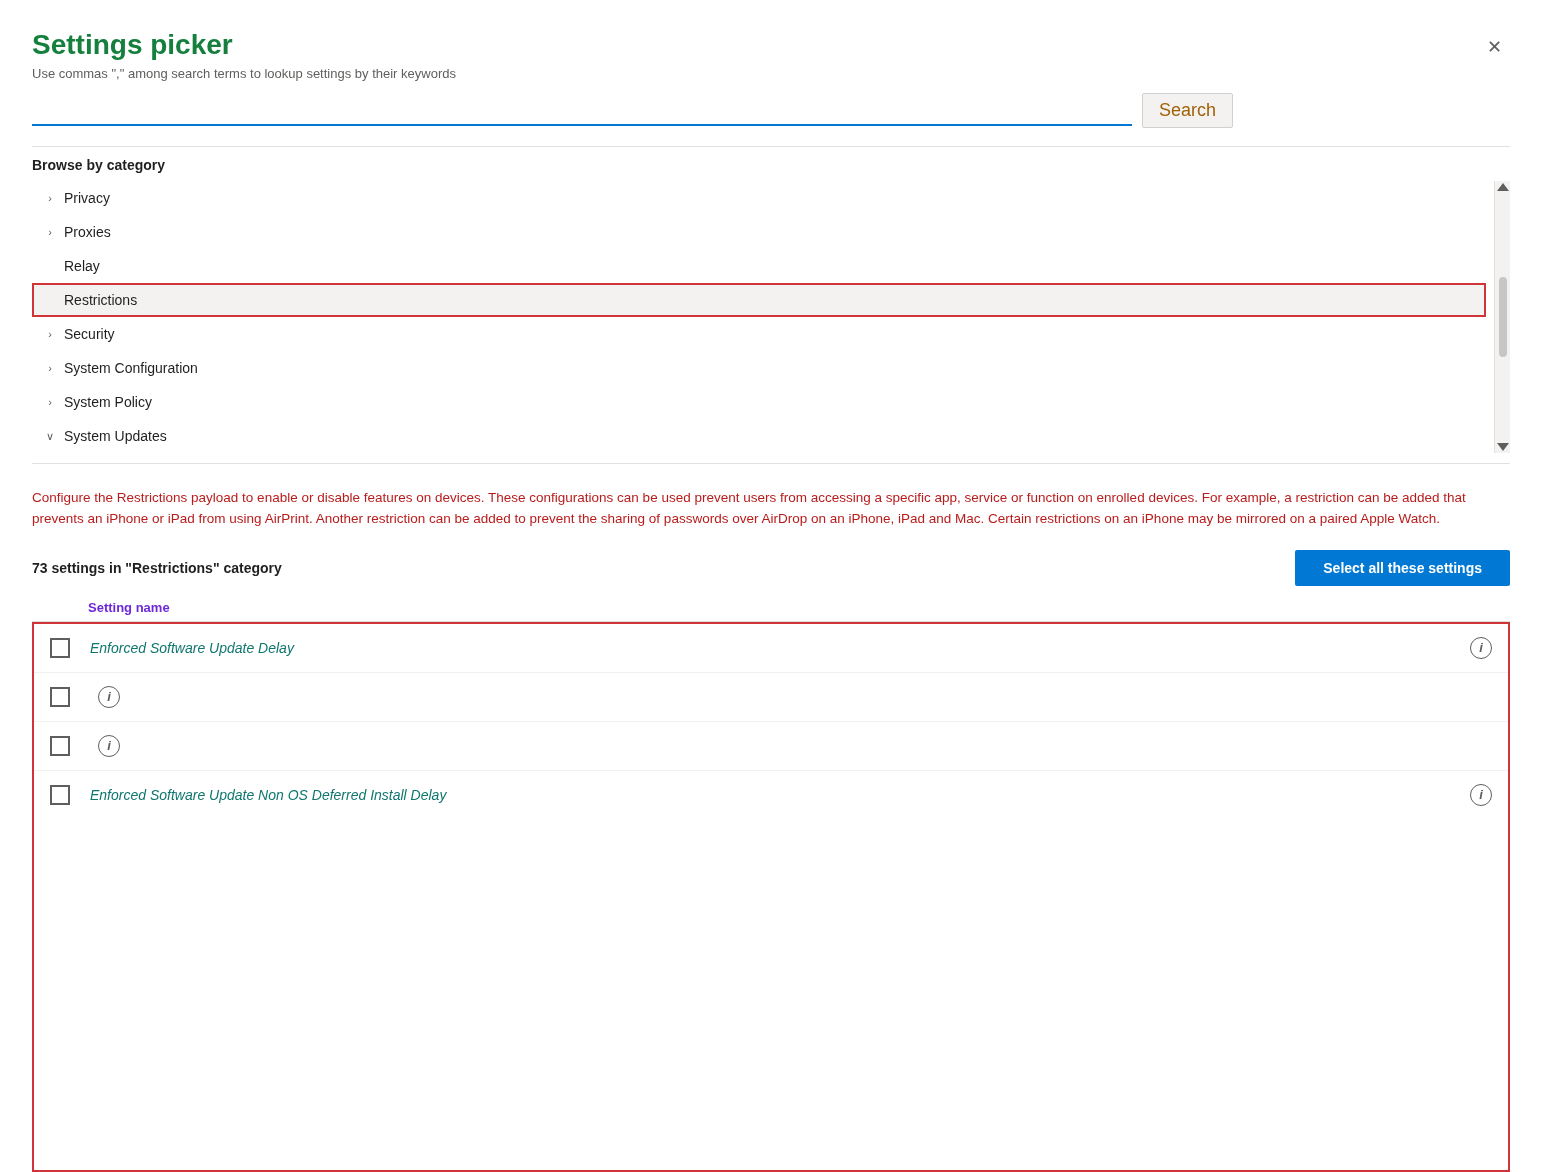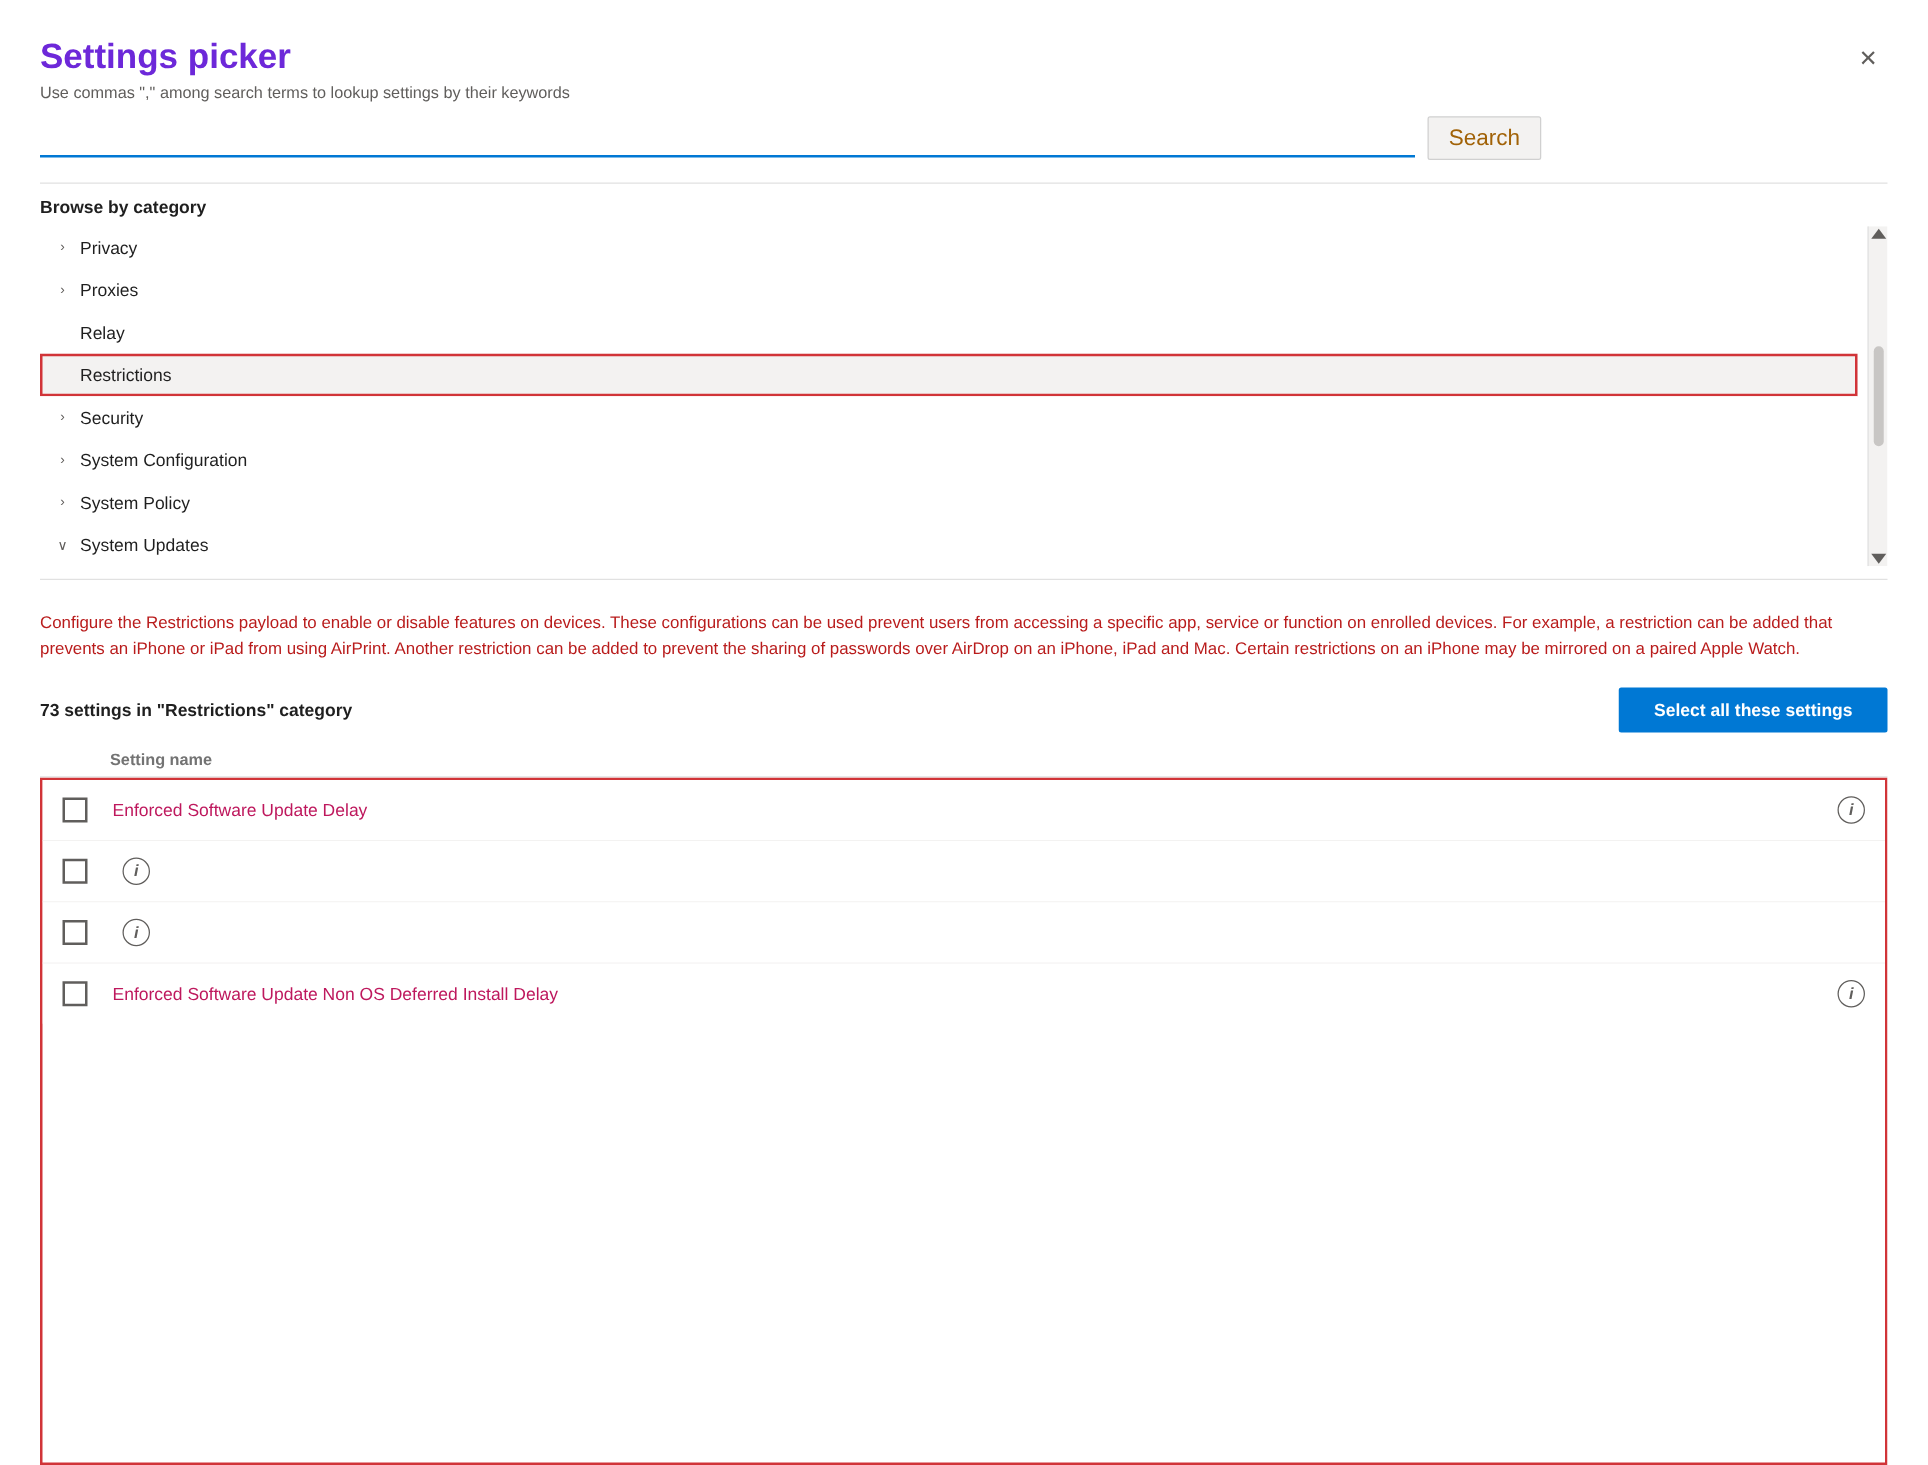--- a/index.html
+++ b/index.html
@@ -22,21 +22,21 @@
     }
     .dialog-header {
       display: flex;
       align-items: flex-start;
       justify-content: space-between;
       margin-bottom: 4px;
     }
     .dialog-title {
       font-size: 28px;
       font-weight: 600;
-      color: #6d28d9;
+      color: #15803d;
       line-height: 1.2;
     }
     .close-btn {
       background: none;
       border: none;
       cursor: pointer;
       font-size: 18px;
       color: #605e5c;
       padding: 4px 8px;
       margin-top: 4px;
@@ -183,21 +183,21 @@
       font-size: 14px;
       font-weight: 700;
       cursor: pointer;
       border-radius: 2px;
     }
     .settings-table-header {
       font-weight: 700;
       font-size: 13px;
       padding: 6px 8px 6px 56px;
       border-bottom: 1px solid #e1e1e1;
-      color: #737373;
+      color: #6d28d9;
     }
     .settings-list-area {
       flex: 1;
       overflow: hidden;
       display: flex;
       flex-direction: column;
     }
     .settings-list {
       flex: 1;
       overflow-y: auto;
@@ -221,21 +221,22 @@
       margin-right: 20px;
       flex-shrink: 0;
       display: flex;
       align-items: center;
       justify-content: center;
       cursor: pointer;
     }
     .setting-name {
       flex: 1;
       font-size: 14px;
-      color: #be185d;
+      color: #0f766e;
+      font-style: italic;
     }
     .info-icon {
       width: 22px;
       height: 22px;
       border: 1.5px solid #605e5c;
       border-radius: 50%;
       display: flex;
       align-items: center;
       justify-content: center;
       color: #605e5c;

